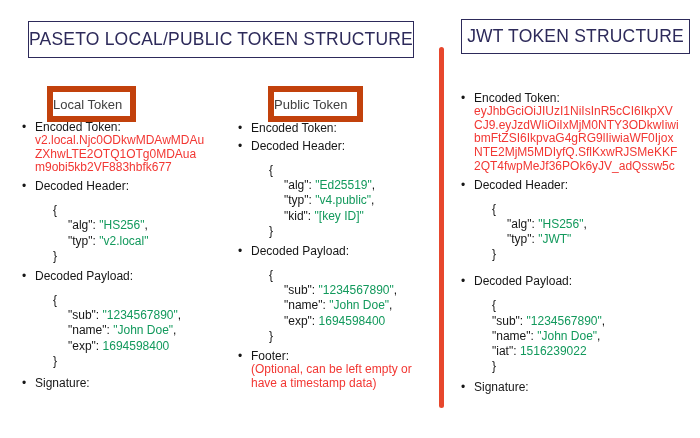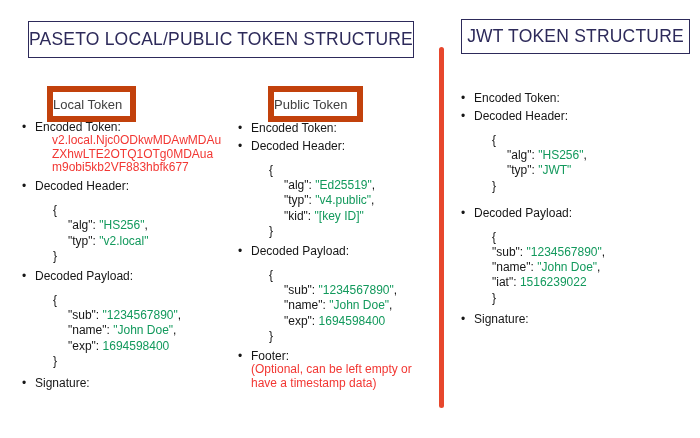--- a/index.html
+++ b/index.html
@@ -30,21 +30,21 @@
   .col-jwt{left:461px;top:91px;width:230px;}
   .sec{margin-top:4px;}
   .sec:first-child{margin-top:0;}
   .sec-label{display:flex;align-items:flex-start;}
   .bullet{width:13px;flex:0 0 13px;font-size:12px;line-height:14px;}
   .label-text{line-height:14px;}
   .sec-body{margin-left:13px;}
   .token-text{
     color:var(--red-text);line-height:13.7px;word-break:break-all;
   }
-  .col-local .token-text{max-width:170px;margin-left:17px;}
+  .col-local .token-text{max-width:170px;}
   .col-public .token-text{max-width:178px;}
   .col-jwt .token-text{max-width:205px;}
   .note-text{color:var(--red-text);line-height:13.7px;max-width:180px;}
   .json-block{margin:10px 0 5px 18px;line-height:15.2px;white-space:pre;}
   .jl-pre,.jl-post{color:#161616;}
   .jl-val{color:var(--green);}
   .sec-signature{margin-top:8px;}
   .col-jwt .sec-decoded-payload{margin-top:12px;}
   .col-jwt .sec-signature{margin-top:6px;}
   .col-local .sec-signature{margin-top:7px;}
@@ -141,20 +141,23 @@
           <div class="note-text">(Optional, can be left empty or have a timestamp data)</div>
         </div>
       </div>
     </div>
   <div class="col col-jwt">
       <div class="sec sec-encoded-token">
         <div class="sec-label">
           <span class="bullet">•</span>
           <span class="label-text">Encoded Token:</span>
         </div>
+        <div class="sec-body">
+          <div class="token-text">eyJhbGciOiJIUzI1NiIsInR5cCI6IkpXVCJ9.eyJzdWIiOiIxMjM0NTY3ODkwIiwibmFtZSI6IkpvaG4gRG9lIiwiaWF0IjoxNTE2MjM5MDIyfQ.SflKxwRJSMeKKF2QT4fwpMeJf36POk6yJV_adQssw5c</div>
+        </div>
       </div>
       <div class="sec sec-decoded-header">
         <div class="sec-label">
           <span class="bullet">•</span>
           <span class="label-text">Decoded Header:</span>
         </div>
         <div class="sec-body">
           <div class="json-block"><div class="jl" style="padding-left: 0px;"><span class="jl-pre">{</span></div><div class="jl" style="padding-left: 15px;"><span class="jl-pre">"alg": </span><span class="jl-val">"HS256"</span><span class="jl-post">,</span></div><div class="jl" style="padding-left: 15px;"><span class="jl-pre">"typ": </span><span class="jl-val">"JWT"</span></div><div class="jl" style="padding-left: 0px;"><span class="jl-pre">}</span></div></div>
         </div>
       </div>

